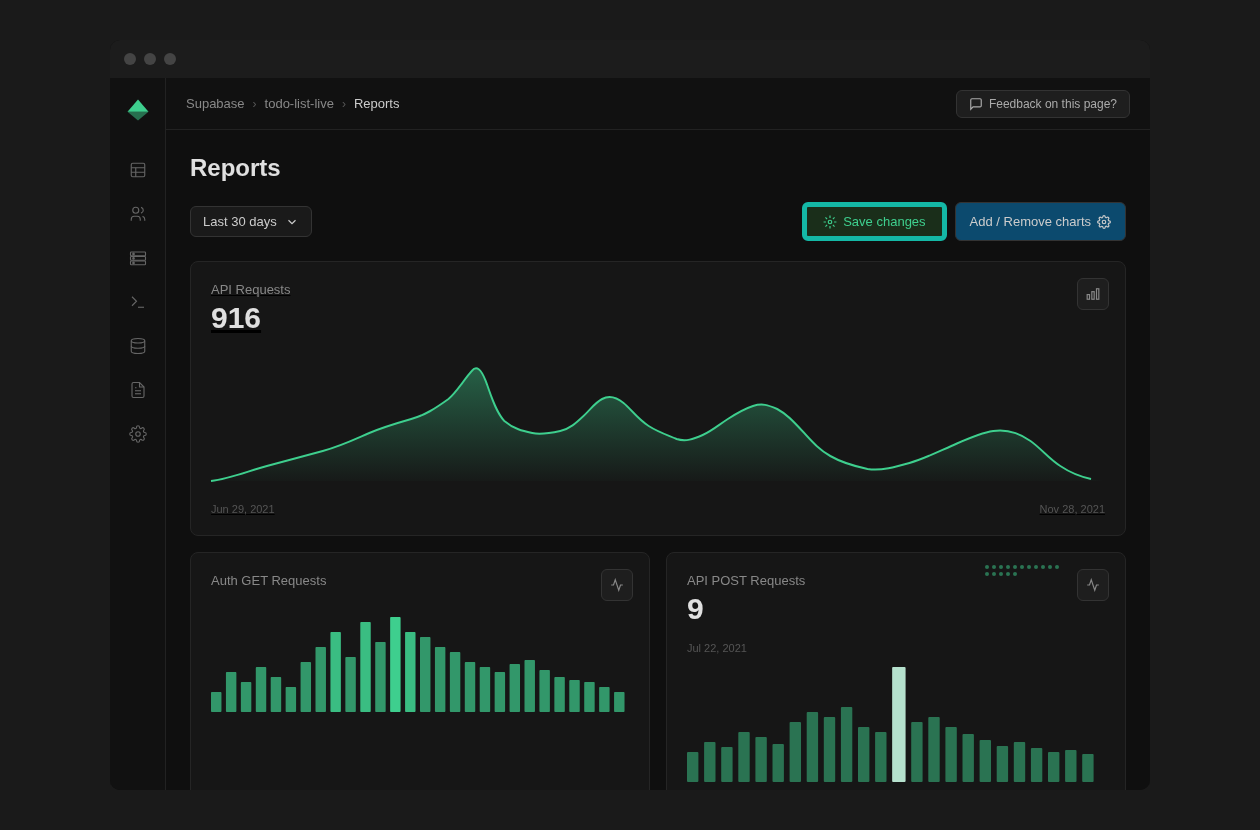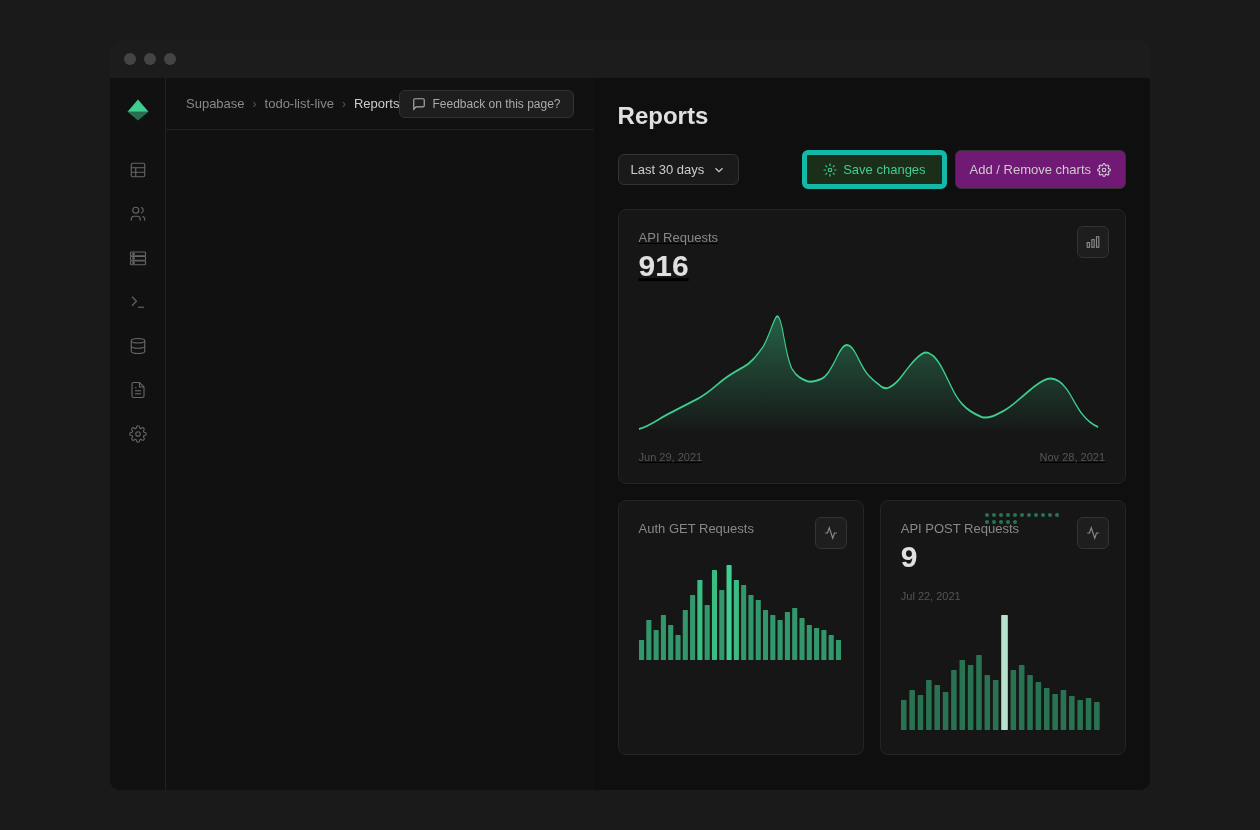--- a/index.html
+++ b/index.html
@@ -82,21 +82,21 @@
       color: #666;
       font-size: 16px;
       cursor: pointer;
       margin: 2px 0;
     }
 
     
     .content-area {
       flex: 1;
       display: flex;
-      flex-direction: row;
+      flex-direction: column;
       overflow: hidden;
     }
 
     
     .topnav {
       height: 52px;
       background: #111;
       border-bottom: 1px solid #222;
       display: flex;
       align-items: center;
@@ -178,21 +178,21 @@
       border-radius: 6px;
       color: #3ecf8e;
       font-size: 13px;
       padding: 7px 16px;
       cursor: pointer;
       display: flex;
       align-items: center;
       gap: 6px;
     }
     .remove-btn {
-      background: #701a75;
+      background: #0c4a6e;
       border: 1px solid #333;
       border-radius: 6px;
       color: #ccc;
       font-size: 13px;
       padding: 7px 14px;
       cursor: pointer;
       display: flex;
       align-items: center;
       gap: 6px;
     }

